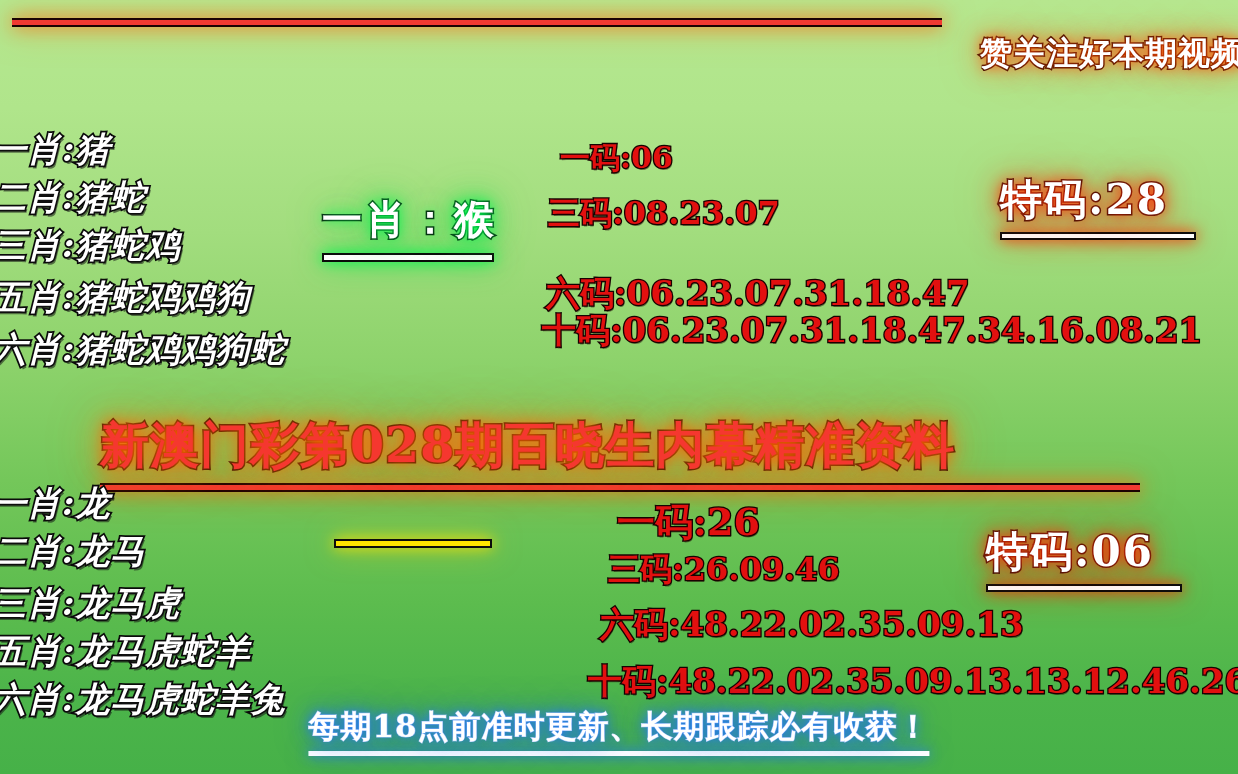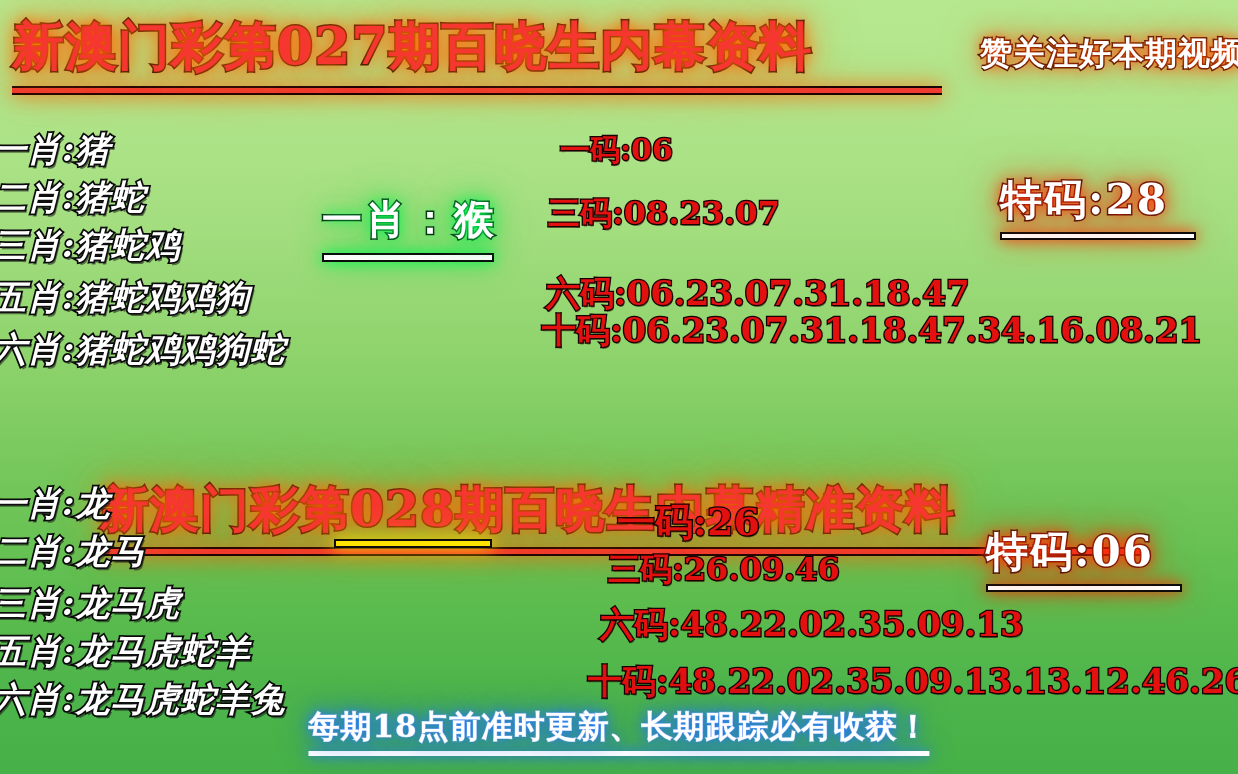--- a/index.html
+++ b/index.html
@@ -130,21 +130,21 @@
   
   .coderow {
     font-family: "DejaVu Serif", "Liberation Serif", serif;
     font-weight:bold;
     color:#e2100f;
     -webkit-text-stroke: 2.6px #160202;
     paint-order: stroke fill;
     letter-spacing:0px;
     text-shadow: 1px 2px 0 rgba(30,0,0,0.45);
   }
-  #codes-1 .c0 { left:560px; top:130px; font-size:30px; }
+  #codes-1 .c0 { left:560px; top:138px; font-size:30px; }
   #codes-1 .c1 { left:548px; top:192px; font-size:32px; }
   #codes-1 .c2 { left:546px; top:271px; font-size:34px; }
   #codes-1 .c3 { left:542px; top:308px; font-size:34px; }
 
   #codes-2 .c0 { left:617px; top:497px; font-size:38px; }
   #codes-2 .c1 { left:608px; top:548px; font-size:32px; }
   #codes-2 .c2 { left:600px; top:602px; font-size:34px; }
   #codes-2 .c3 { left:588px; top:659px; font-size:34px; }
 
   
@@ -188,21 +188,20 @@
     box-shadow: 0 0 12px rgba(40,120,255,0.9), 0 0 24px rgba(30,110,250,0.6);
   }
 </style>
 </head>
 <body>
 
 <div class="stage">
 
   
   <div class="abs banner" id="title-1">
-    <div class="txt">新澳门彩第027期百晓生内幕资料</div>
     <div class="bar"></div>
   </div>
 
   
   <div class="abs" id="promo">赞关注好本期视频</div>
 
   
   <div class="abs zlist" id="zlist-1">
     <div class="zrow g0">一肖:猪</div>
     <div class="zrow g1">二肖:猪蛇</div>

